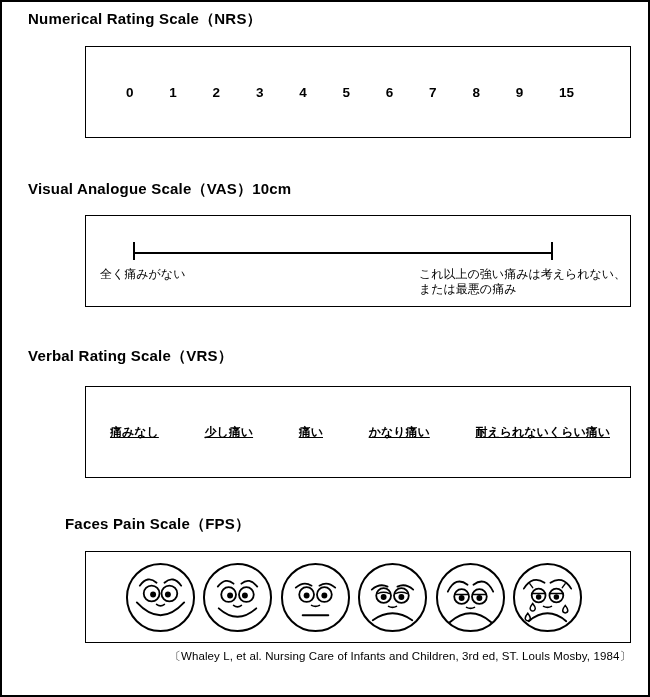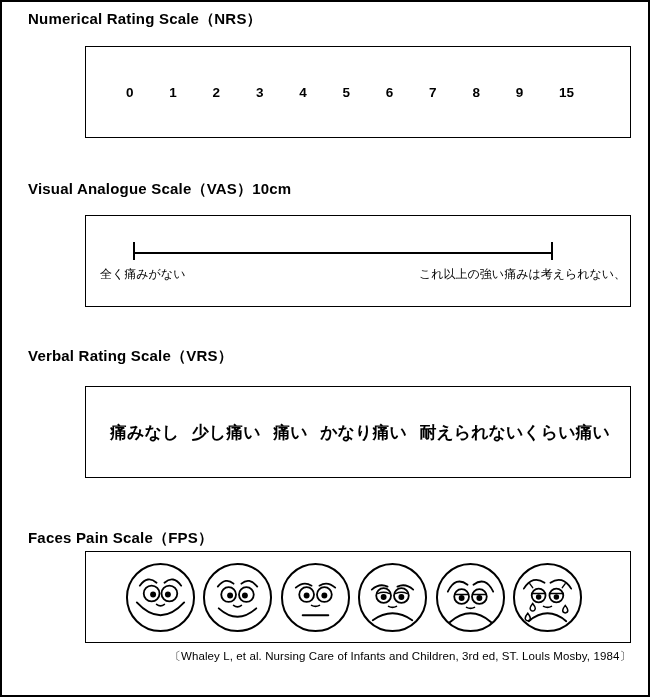--- a/index.html
+++ b/index.html
@@ -11,21 +11,21 @@
   .frame {
     position:absolute; inset:0; border:2px solid #000; box-sizing:border-box;
   }
   .section-title {
     position:absolute; left:28px; font-size:15px; font-weight:bold;
     letter-spacing:0.2px; white-space:nowrap;
   }
   #nrs-title { top:10px;text-align:center; }
   #vas-title { top:180px; }
   #vrs-title { top:347px; }
-  #fps-title { top:529px; }
+  #fps-title { top:515px;margin-left:37px; }
 
   .scale-box {
     position:absolute; left:85px; width:546px; height:92px;
     border:1.5px solid #000; box-sizing:border-box; background:#fff;
   }
   #nrs-box { top:46px; }
   #vas-box { top:215px; }
   #vrs-box { top:386px; }
   #fps-box { top:551px; }
 
@@ -44,21 +44,21 @@
   .vas-tick.right { left:465px; }
   .vas-label { position:absolute; top:51px; font-size:12px; font-weight:normal; line-height:15px; white-space:nowrap; }
   .vas-label.left  { left:14px; }
   .vas-label.right { left:333px; }
 
   
   .vrs-row {
     position:absolute; inset:0; display:flex; align-items:center;
     justify-content:space-between; padding:0 20px 0 24px;
   }
-  .vrs-label { font-size:17px; font-weight:bold; white-space:nowrap; }
+  .vrs-label { font-size:12px; font-weight:bold; white-space:nowrap;text-decoration:underline; }
 
   
   .fps-row {
     position:absolute; inset:0; display:flex; align-items:center;
     justify-content:space-between; padding:0 46px 0 38px;
   }
   .face { width:73px; height:73px; display:block; }
   .face * { vector-effect:non-scaling-stroke; }
 
   .citation {
@@ -89,20 +89,21 @@
 </div>
 
 <div class="section-title" id="vas-title">Visual Analogue Scale（VAS）10cm</div>
 <div class="scale-box" id="vas-box">
   <div class="vas-tick left"></div>
   <div class="vas-line"></div>
   <div class="vas-tick right"></div>
   <div class="vas-label left">全く痛みがない</div>
   <div class="vas-label right">
     <div>これ以上の強い痛みは考えられない、</div>
+    <div>または最悪の痛み</div>
   </div>
 </div>
 
 <div class="section-title" id="vrs-title">Verbal Rating Scale（VRS）</div>
 <div class="scale-box" id="vrs-box">
   <div class="vrs-row">
       <span class="vrs-label">痛みなし</span>
       <span class="vrs-label">少し痛い</span>
       <span class="vrs-label">痛い</span>
       <span class="vrs-label">かなり痛い</span>

